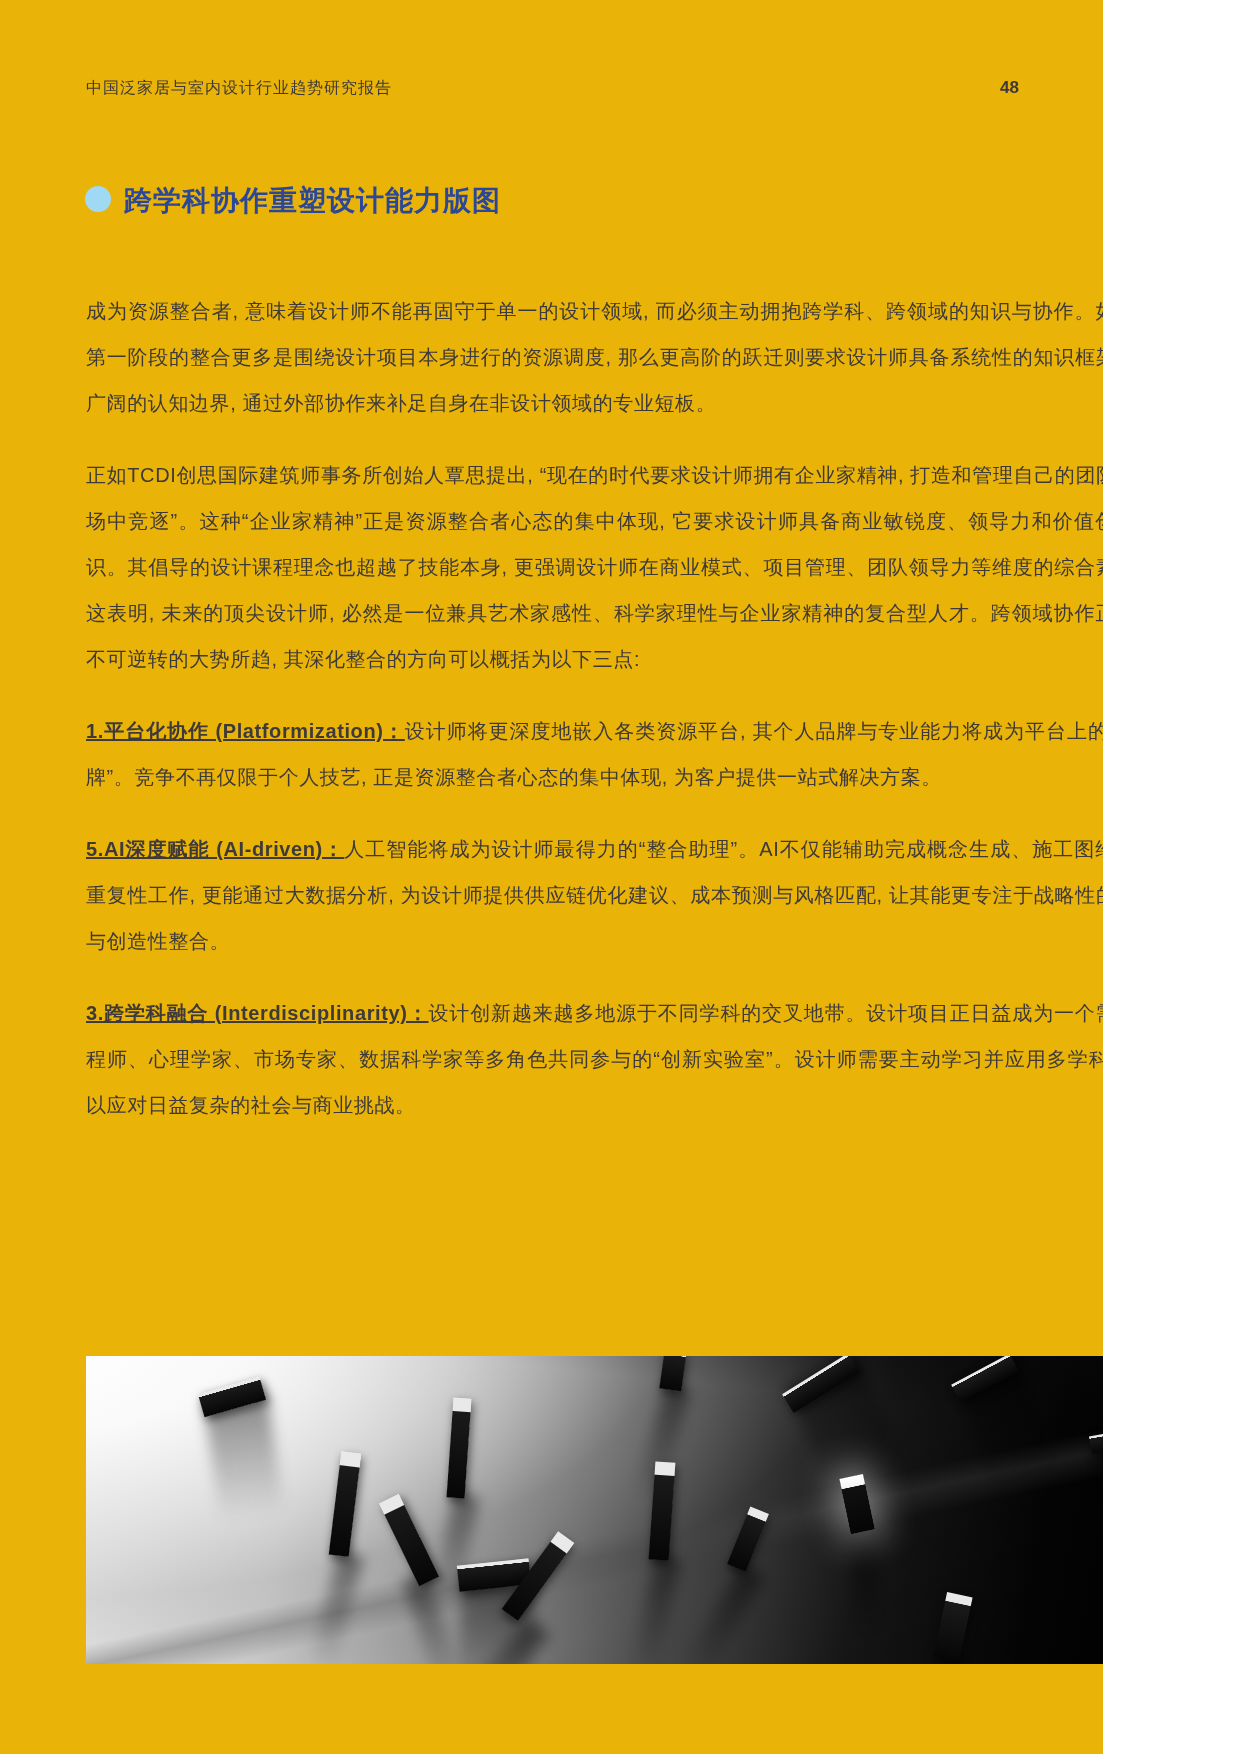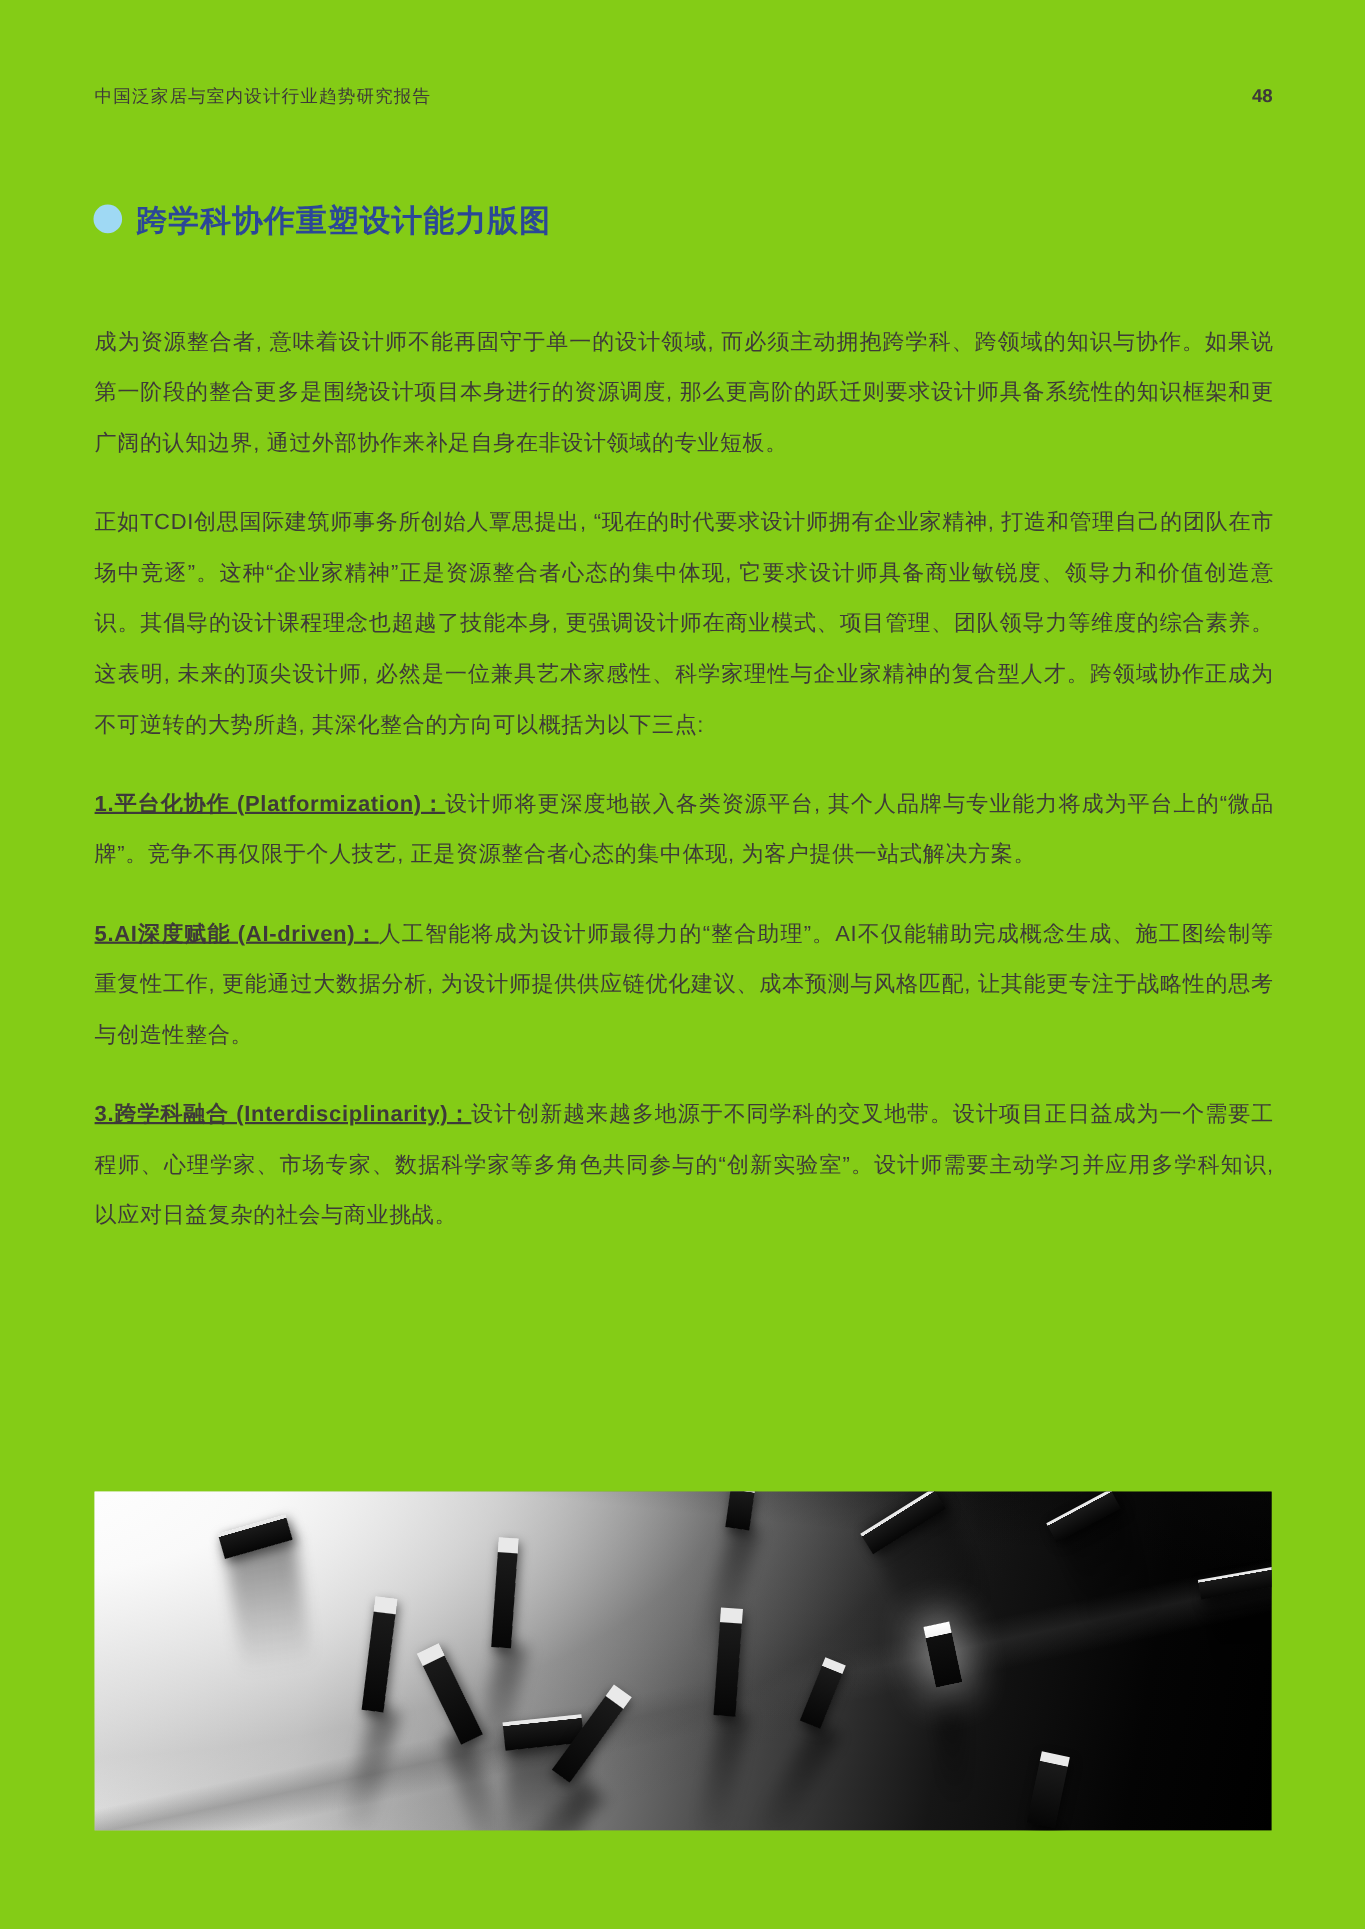--- a/index.html
+++ b/index.html
@@ -1,19 +1,19 @@
 <!DOCTYPE html>
 <html><head>
 <meta charset="utf-8">
 <style>
   html,body{margin:0;padding:0;background:#ffffff;}
   .page{
     position:relative;
-    width:1241px;height:1754px;
-    background:#84cc16;
+    width:1103px;height:1754px;
+    background:#eab308;
     font-family:"Liberation Sans","DejaVu Sans",sans-serif;
     color:#3e3a39;
     overflow:hidden;
   }
   
   .header{
     position:absolute;left:86px;right:84px;top:78px;
     display:flex;justify-content:space-between;align-items:flex-start;
   }
   .header .h-title{font-size:16px;letter-spacing:1px;color:#3e3a39;}

